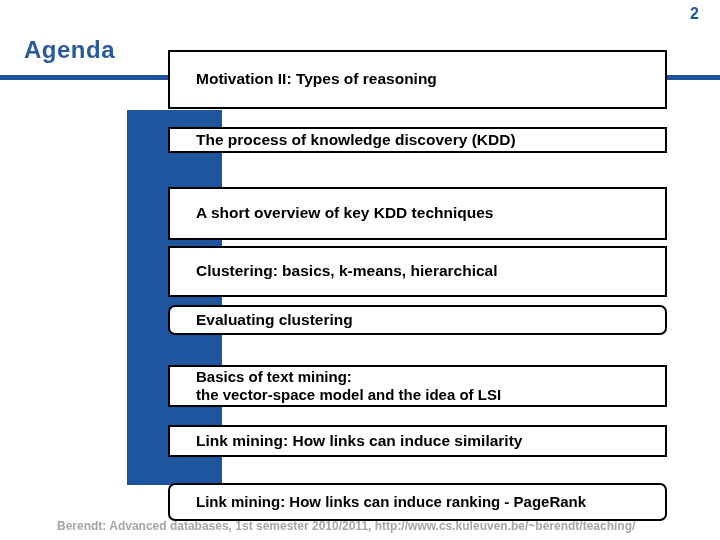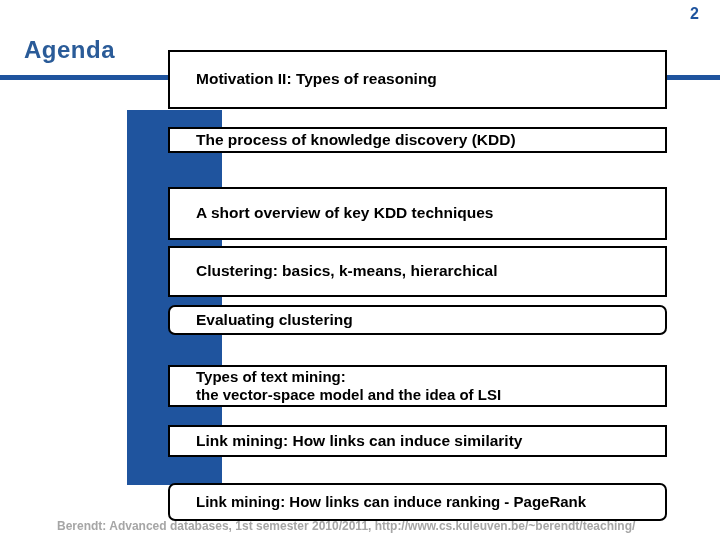--- a/index.html
+++ b/index.html
@@ -111,21 +111,21 @@
   <div class="agenda-box box-2">Motivation II: Types of reasoning</div>
 
   <div class="agenda-box box-3">The process of knowledge discovery (KDD)</div>
 
   <div class="agenda-box box-4">A short overview of key KDD techniques</div>
 
   <div class="agenda-box box-5">Clustering: basics, k-means, hierarchical</div>
 
   <div class="agenda-box box-6">Evaluating clustering</div>
 
-  <div class="agenda-box box-7">Types of text mining:
+  <div class="agenda-box box-7">Basics of text mining:
 the vector-space model and the idea of LSI</div>
 
   <div class="agenda-box box-8">Link mining: How links can induce similarity</div>
 
   <div class="agenda-box box-9">Link mining: How links can induce ranking - PageRank</div>
 
   <div class="footer-text">Berendt: Advanced databases, 1st semester 2010/2011, http://www.cs.kuleuven.be/~berendt/teaching/</div>
 
 </div>
 

